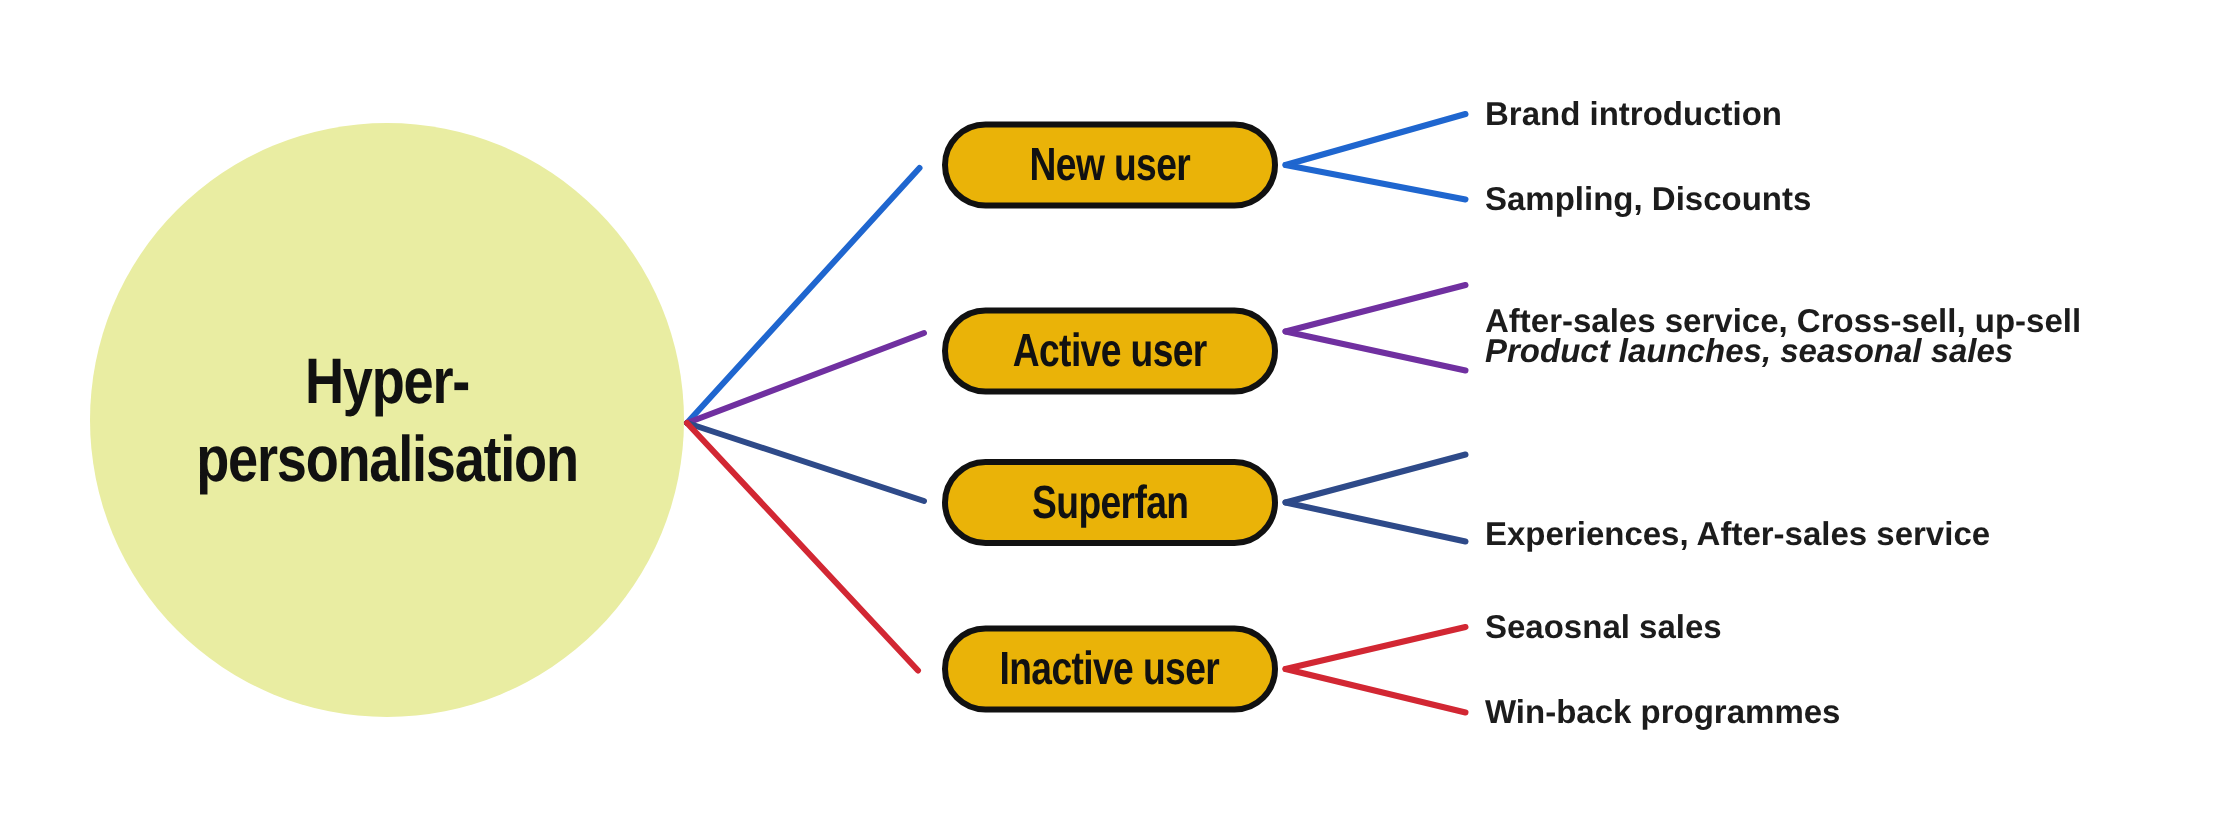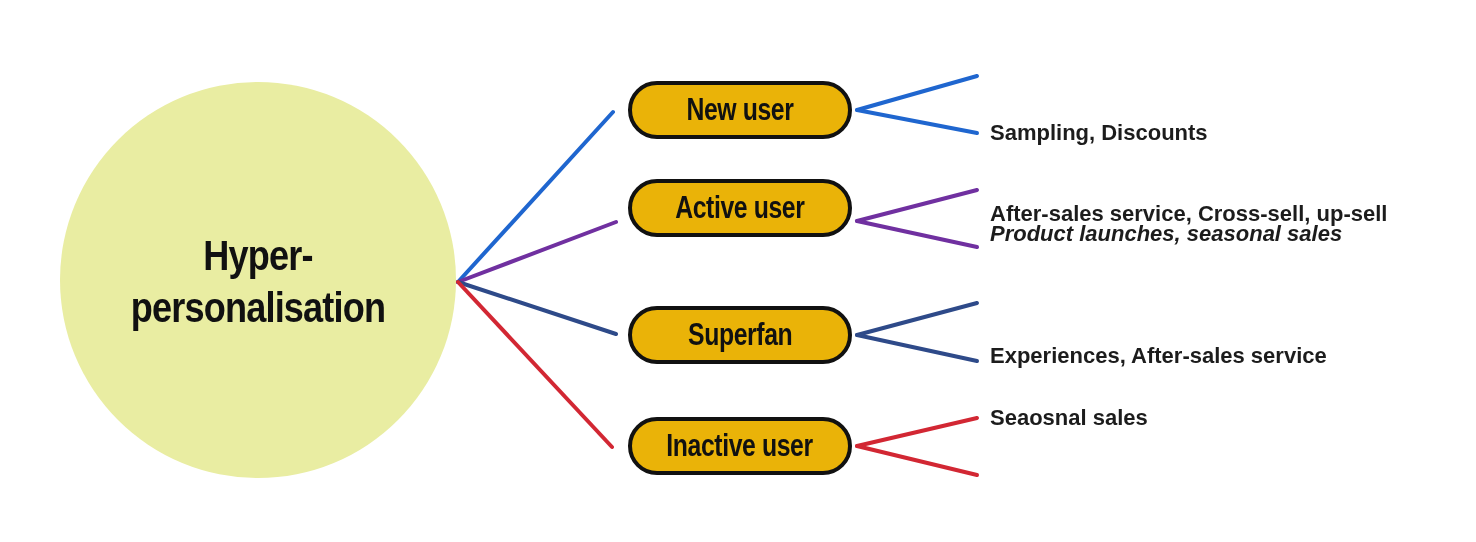--- a/index.html
+++ b/index.html
@@ -63,32 +63,34 @@
   </svg>
 
   <div class="root-title">
     <div>Hyper-</div>
     <div>personalisation</div>
   </div>
 
   <div class="pill" style="top: 81px;">
     <span class="pill-text">New user</span>
   </div>
-  <div class="pill" style="top: 179px; text-align: right;">
+  <div class="pill" style="top: 205px; text-align: right;">
     <span class="pill-text">Active user</span>
   </div>
   <div class="pill" style="top: 306px;">
     <span class="pill-text">Superfan</span>
   </div>
   <div class="pill" style="top: 417px; text-align: right;">
     <span class="pill-text">Inactive user</span>
   </div>
 
+  <div class="leaf" style="top: 62px;">Brand introduction</div>
   <div class="leaf" style="top: 119px;">Sampling, Discounts</div>
 
   <div class="leaf" style="top: 176px; margin-top: 24px;">After-sales service, Cross-sell, up-sell</div>
   <div class="leaf" style="top: 220px; font-style: italic;">Product launches, seasonal sales</div>
 
   <div class="leaf" style="top: 342px;">Experiences, After-sales service</div>
 
   <div class="leaf" style="top: 404px; text-align: right;">Seaosnal sales</div>
+  <div class="leaf" style="top: 461px;">Win-back programmes</div>
 
 </div>
 
 </body></html>

